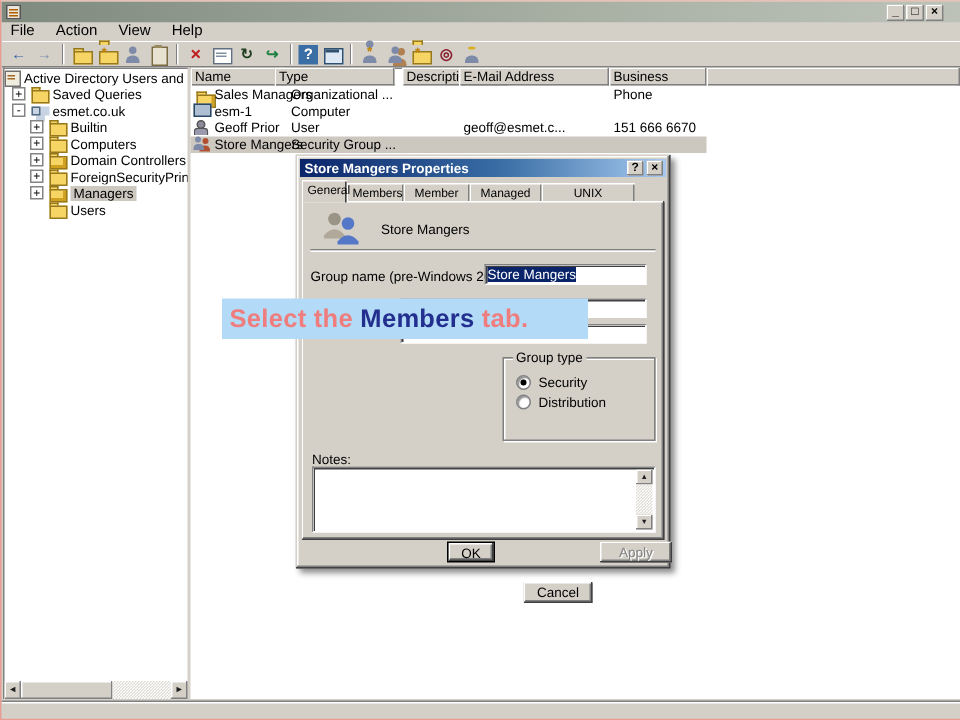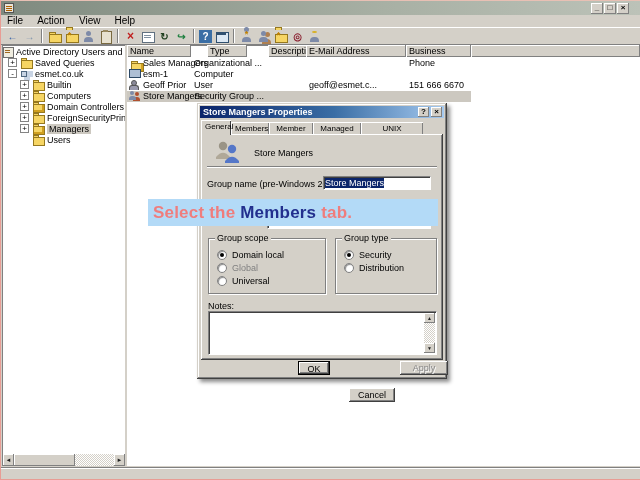--- a/index.html
+++ b/index.html
@@ -113,21 +113,21 @@
   .rlabel.disabled { color:#808080; }
   .btn { position:absolute; height:14px; background:#d4d0c8; box-shadow:inset -1px -1px 0 #404040, inset 1px 1px 0 #ffffff, inset -2px -2px 0 #808080; font-size:9px; line-height:14px; text-align:center; color:#000; }
   .btn.default { border:1px solid #000; }
   .btn.disabled { color:#848484; text-shadow:1px 1px 0 #ffffff; }
   .vscroll { position:absolute; right:1px; top:1px; width:11px; bottom:1px; }
   .vbtn { position:absolute; left:0; width:11px; height:10px; font-size:5px; line-height:10px; text-align:center; color:#202020; }
   .vtrack { position:absolute; left:0; top:10px; bottom:10px; width:11px; }
   .selcap { background:#0a246a; color:#fff; }
 
   
-  .overlay { left:147px; top:198px; width:290px; height:27px; background:#b3daf7; z-index:9;
+  .overlay { left:147px; top:198px; width:244px; height:27px; background:#b3daf7; z-index:9;
     font-size:17px; font-weight:bold; line-height:27px; padding-left:5px; letter-spacing:0.2px; white-space:nowrap; }
   .ov-pink { color:#ef7d7d; }
   .ov-blue { color:#222f8e; }
 
   
   .biggrp { position:absolute; }
 </style>
 </head>
 <body>
 
@@ -211,21 +211,21 @@
   <span class="expander" style="left:17px; top:0;">+</span>
   <span class="tico fold ou-badge" style="left:30px;"></span>
   <span class="tlabel grysel" style="left:44px; padding:0 2px;">Managers</span>
 </div>
 <div class="tree-row" style="left:2px; top:134px;">
   <span class="tico fold" style="left:30px;"></span>
   <span class="tlabel" style="left:44px;">Users</span>
 </div>
 
 <div class="lh" style="left:126px; width:64px;">Name</div>
-<div class="lh" style="left:206px; width:40px;">Type</div>
+<div class="lh" style="left:182px; width:80px;">Type</div>
 <div class="lh" style="left:267px; width:70px;">Description</div>
 <div class="lh" style="left:305px; width:100px;">E-Mail Address</div>
 <div class="lh" style="left:405px; width:65px;">Business Phone</div>
 <div class="lh" style="left:470px; width:169px;"></div>
 
 <div>
   <span class="lico fold ou-badge" style="left:128px; top:57px;"></span>
   <span class="lc" style="left:142px; top:57px; width:47px;">Sales Managers</span>
   <span class="lc" style="left:193px; top:57px;">Organizational ...</span>
 </div>
@@ -284,29 +284,20 @@
     <div class="dsep" style="left:6px; top:32px; width:230px;"></div>
 
     <span class="dlabel" style="left:6px; top:45px;">Group name (pre-Windows 2000):</span>
     <div class="inset-field" style="position:absolute; left:122px; top:42px; width:108px; height:14px; font-size:9px; line-height:11px; padding:1px 1px;">
       <span class="selcap">Store Mangers</span>
     </div>
 
     <div class="inset-field" style="position:absolute; left:66px; top:65px; width:164px; height:13px;"></div>
     <div class="inset-field" style="position:absolute; left:66px; top:82px; width:164px; height:13px;"></div>
 
-    <div class="groupbox" style="left:7px; top:104px; width:118px; height:56px;">
-      <span class="legend">Group scope</span>
-      <span class="radio checked" style="left:8px; top:11px;"></span>
-      <span class="rlabel" style="left:23px; top:11px;">Domain local</span>
-      <span class="radio" style="left:8px; top:24px;"></span>
-      <span class="rlabel disabled" style="left:23px; top:24px;">Global</span>
-      <span class="radio" style="left:8px; top:37px;"></span>
-      <span class="rlabel" style="left:23px; top:37px;">Universal</span>
-    </div>
 
     <div class="groupbox" style="left:134px; top:104px; width:102px; height:56px;">
       <span class="legend">Group type</span>
       <span class="radio checked" style="left:8px; top:11px;"></span>
       <span class="rlabel" style="left:23px; top:11px;">Security</span>
       <span class="radio" style="left:8px; top:24px;"></span>
       <span class="rlabel" style="left:23px; top:24px;">Distribution</span>
     </div>
 
     <span class="dlabel" style="left:7px; top:167px;">Notes:</span>

